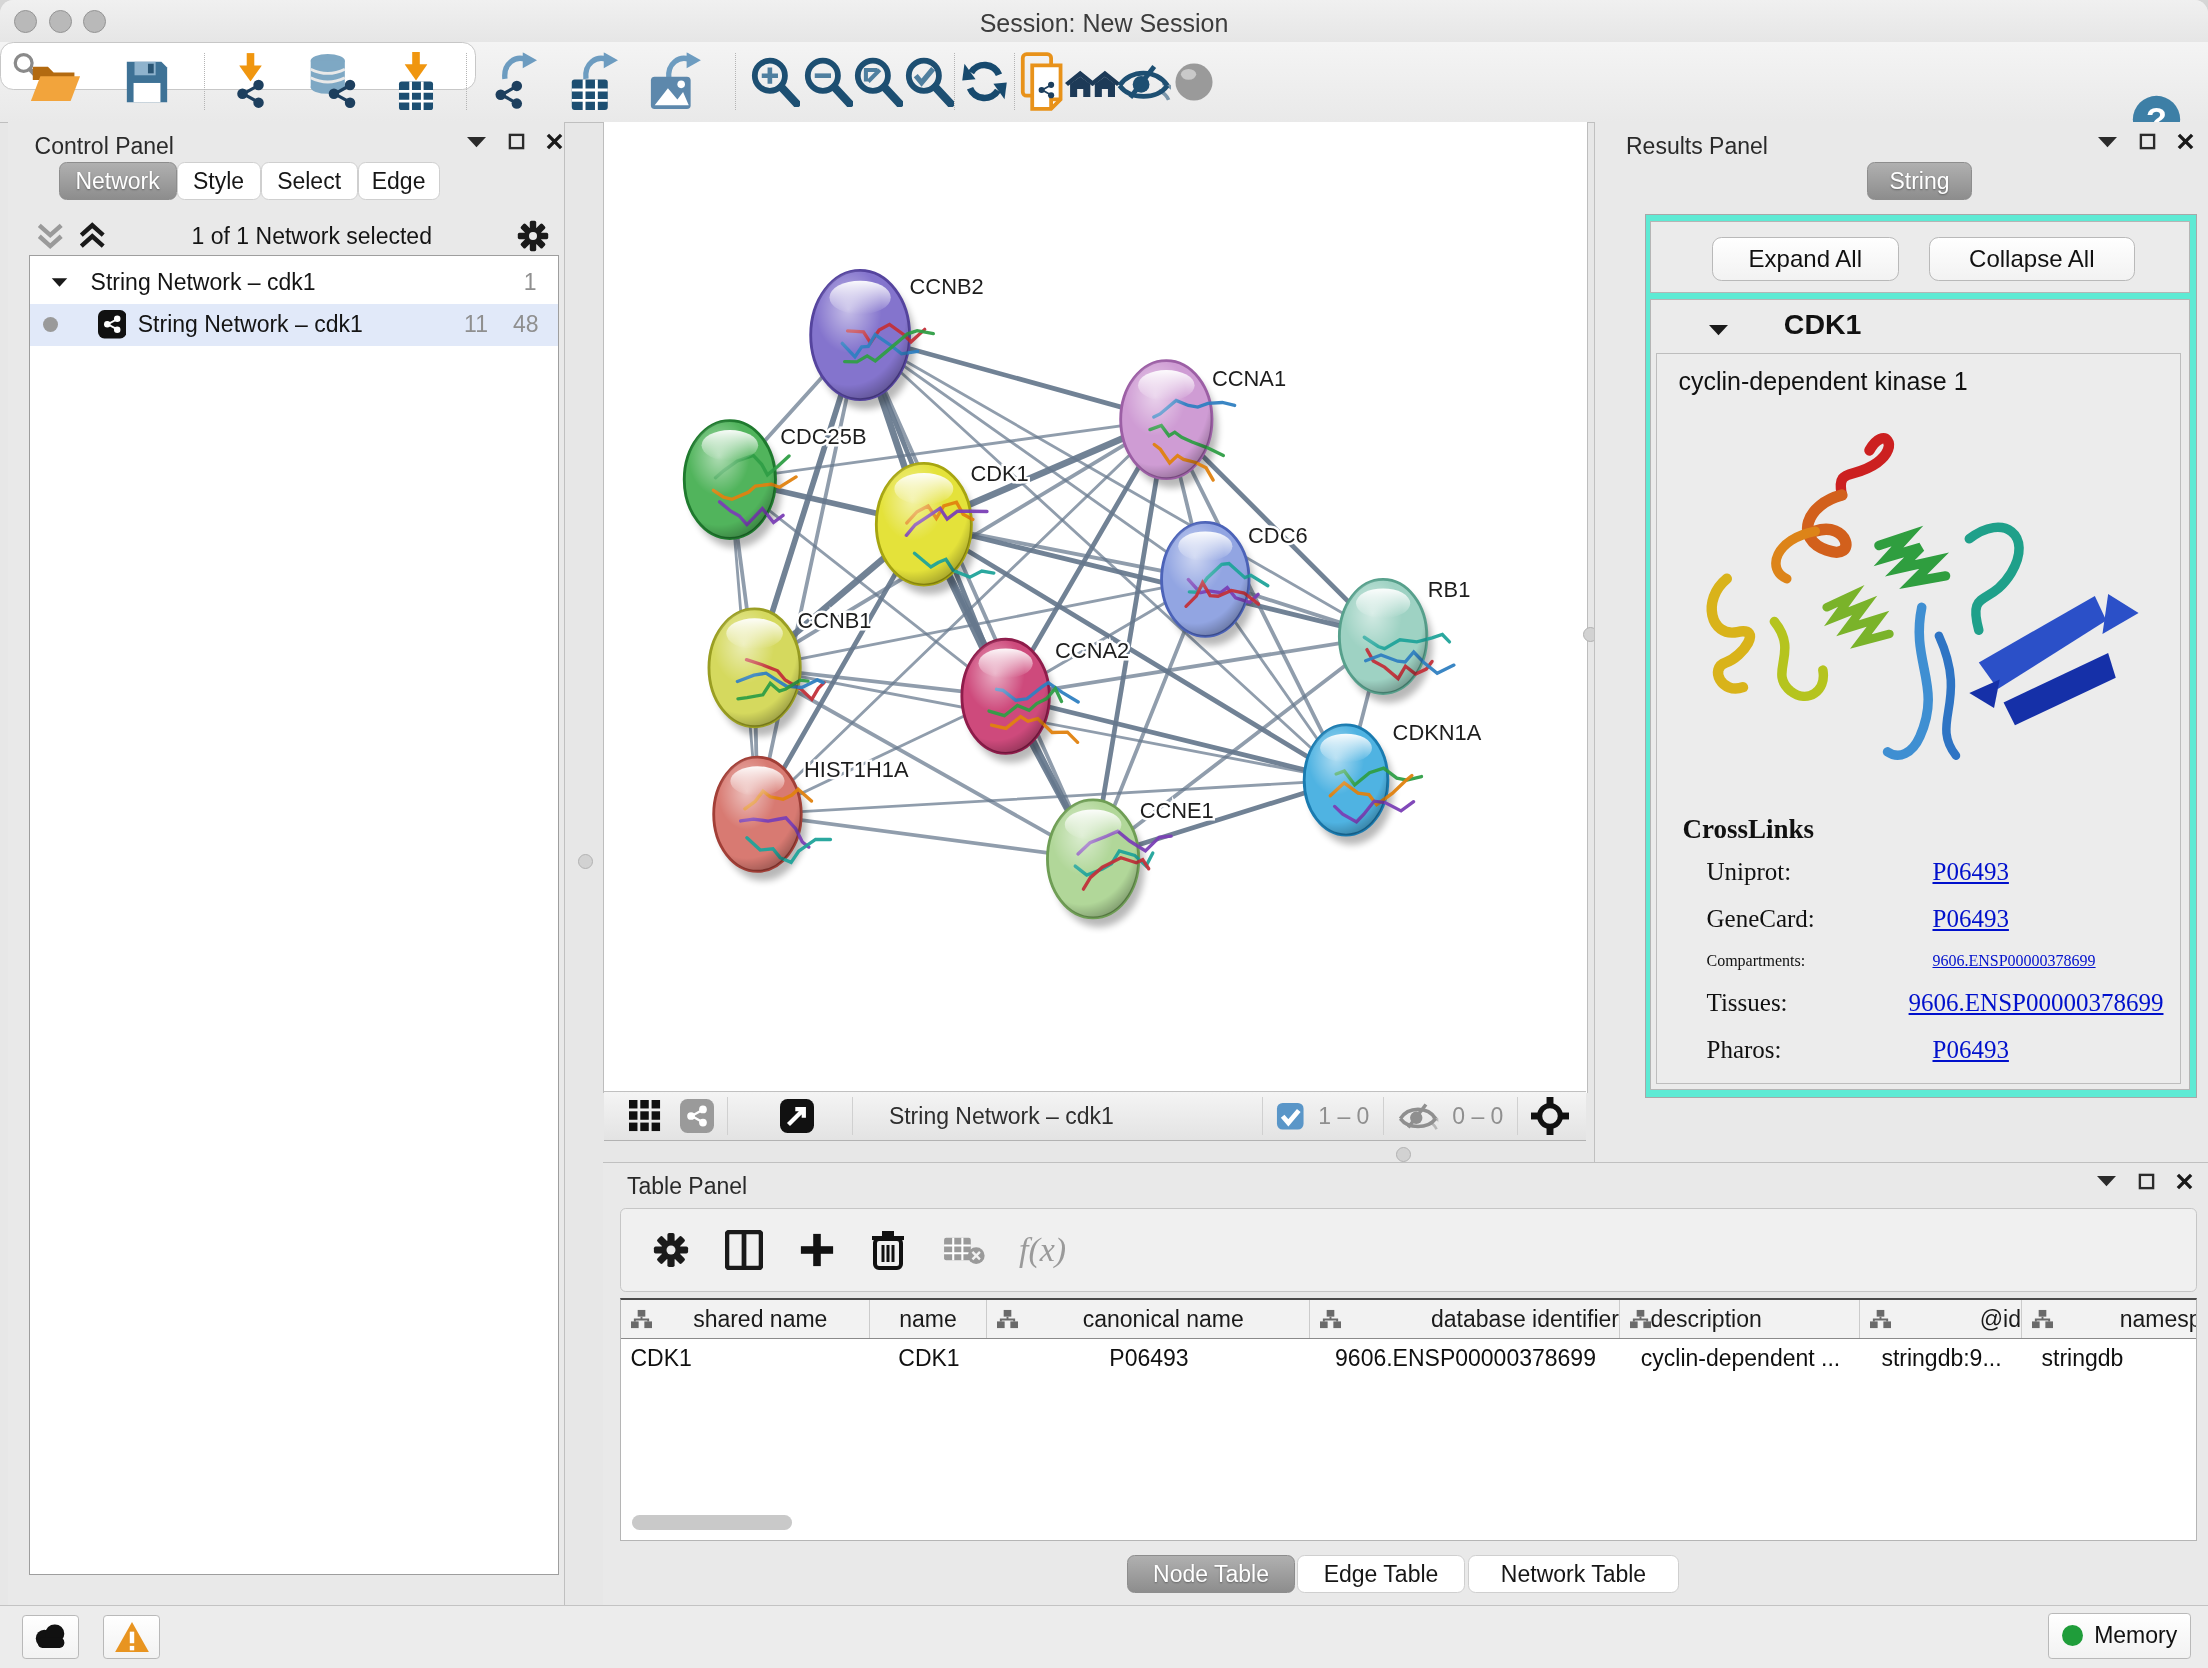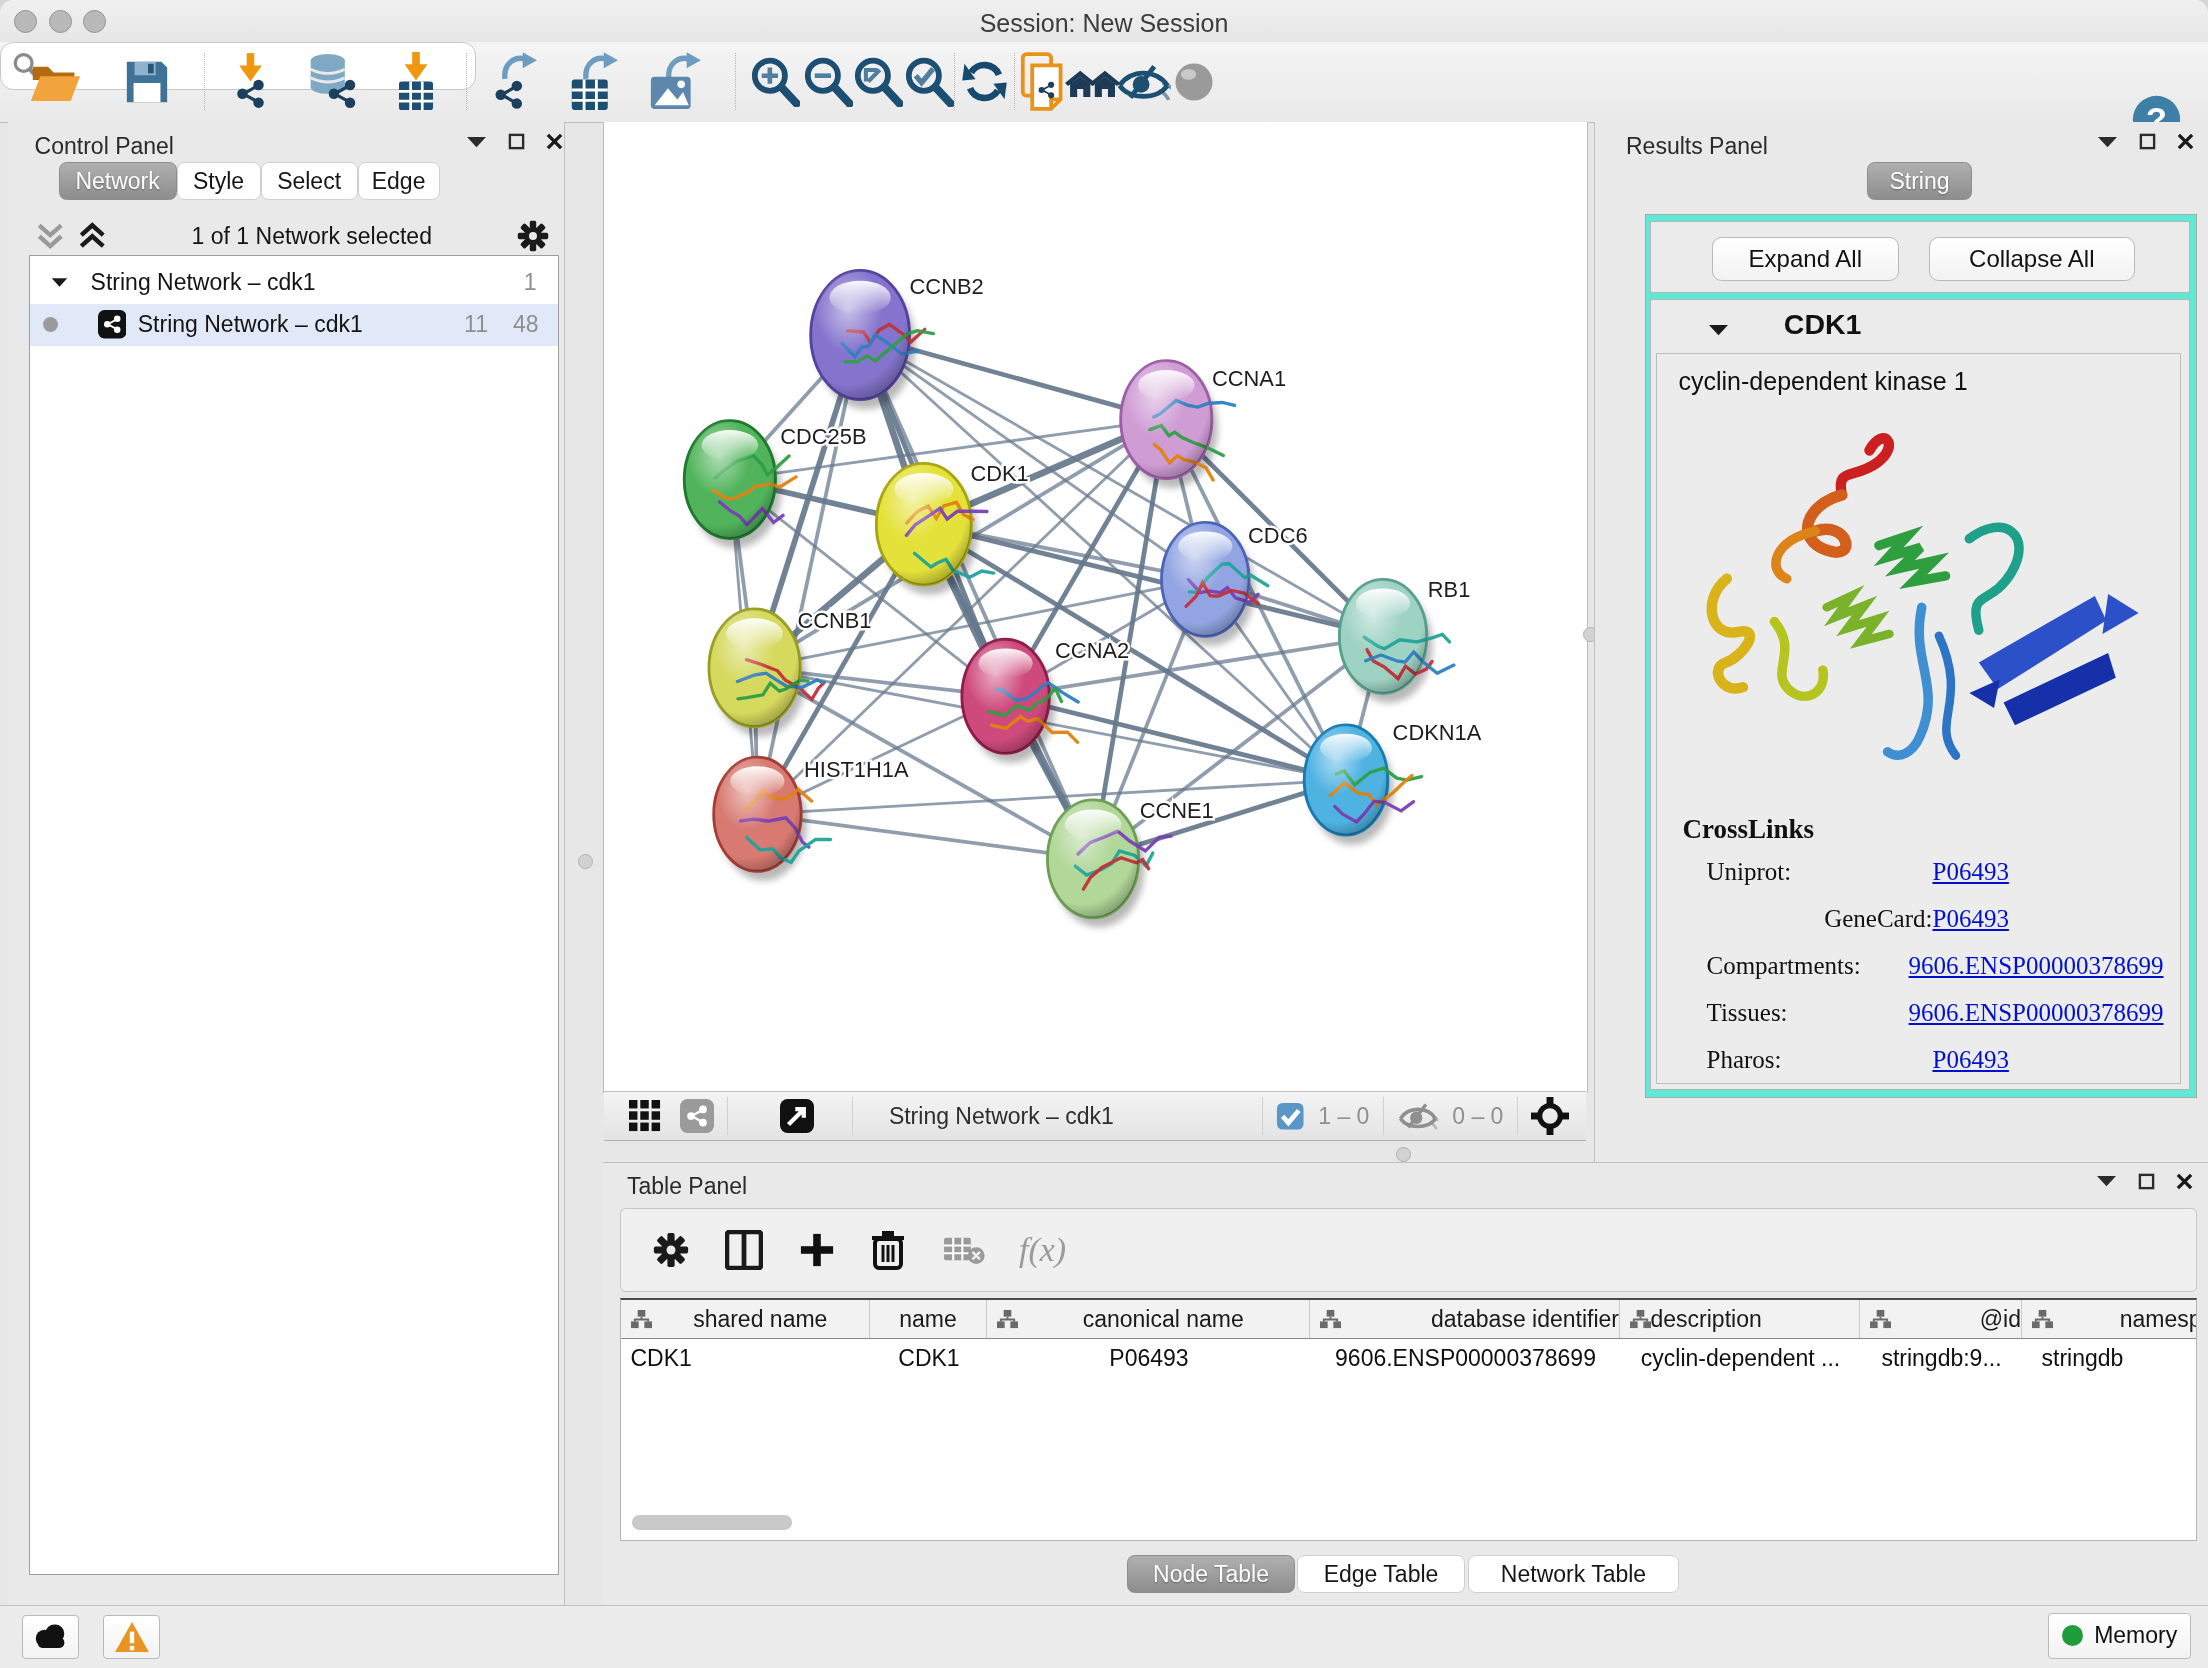--- a/index.html
+++ b/index.html
@@ -600,25 +600,25 @@
             <polygon points="336,300 446,248 454,274 348,324" fill="#1530a8"></polygon>
             <polygon points="300,290 332,276 326,306" fill="#1530a8"></polygon>
           </svg>
 
           <div class="abs serif" style="left:25px;top:460px;font-size:27px;font-weight:bold;color:#111">CrossLinks</div>
           <div class="abs" id="crosslinks" style="left:49px;top:504px;width:457px">
               <div class="serif" style="display: flex; font-size: 25px; margin-bottom: 19px;">
                 <span style="width:226px;color:#111">Uniprot:</span>
                    <a class="xlink" href="#">P06493</a>
               </div>
-              <div class="serif" style="display: flex; font-size: 25px; margin-bottom: 19px; text-align: right;">
+              <div class="serif" style="display: flex; font-size: 25px; margin-bottom: 19px;">
                 <span style="width:226px;color:#111">GeneCard:</span>
                    <a class="xlink" href="#">P06493</a>
               </div>
-              <div class="serif" style="display: flex; font-size: 25px; margin-bottom: 19px;">
+              <div class="serif" style="display: flex; font-size: 16px; margin-bottom: 19px;">
                 <span style="width:226px;color:#111">Compartments:</span>
                    <a class="xlink" href="#">9606.ENSP00000378699</a>
               </div>
               <div class="serif" style="display: flex; font-size: 25px; margin-bottom: 19px;">
                 <span style="width:226px;color:#111">Tissues:</span>
                    <a class="xlink" href="#">9606.ENSP00000378699</a>
               </div>
               <div class="serif" style="display: flex; font-size: 25px; margin-bottom: 19px;">
                 <span style="width:226px;color:#111">Pharos:</span>
                    <a class="xlink" href="#">P06493</a>

